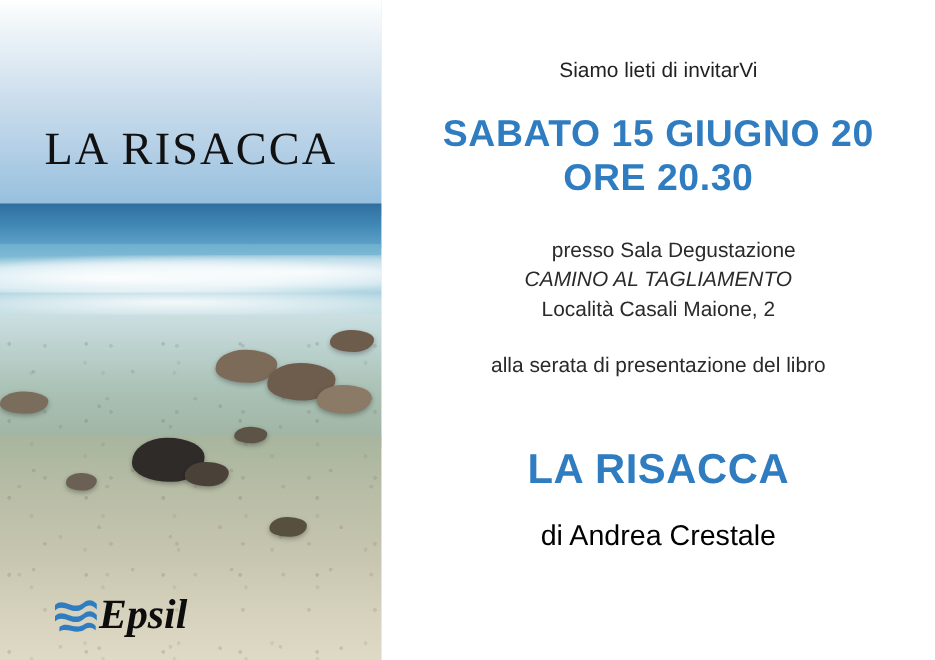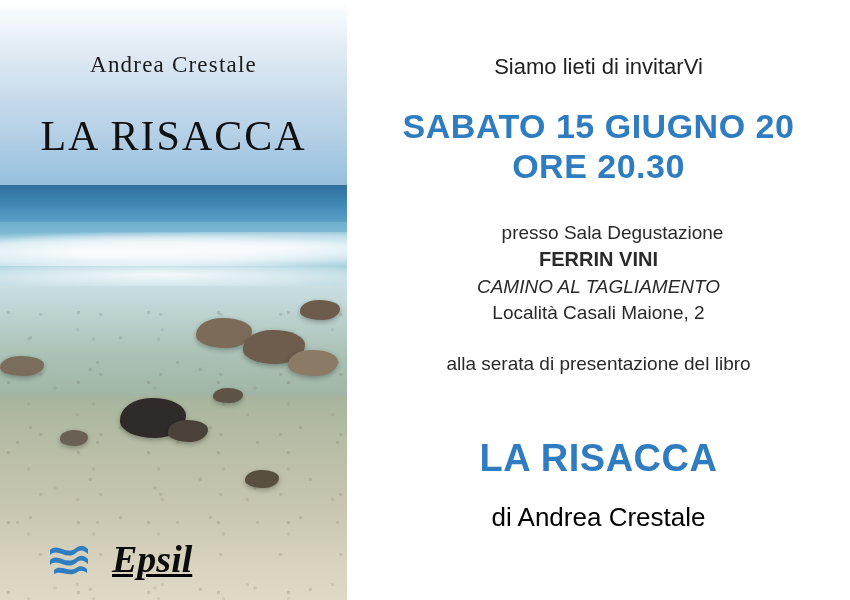--- a/index.html
+++ b/index.html
@@ -144,22 +144,21 @@
     color: #111111;
   }
 
   
   .publisher {
     position: absolute;
     left: 48px;
     bottom: 22px;
     display: flex;
     align-items: center;
-    gap: 22px;
-    text-decoration: underline;
+    gap: 0;
   }
   .publisher .waves {
     display: block;
     width: 42px;
     height: 34px;
   }
   .publisher .name {
     font-family: "Liberation Serif", serif;
     font-style: italic;
     font-size: 38px;
@@ -173,21 +172,21 @@
   .invite {
     position: relative;
     flex: 1 1 auto;
     height: 600px;
     background: #ffffff;
     text-align: center;
     color: #2a2a2a;
   }
   .line-intro {
     margin-top: 54px;
-    font-size: 22px;
+    font-size: 19px;
     color: #222222;
   }
   .date-block {
     margin-top: 26px;
     color: #2f7dc0;
     font-weight: bold;
     line-height: 1.18;
   }
   .date-main { font-size: 34px; letter-spacing: 0.5px; }
   .date-time { font-size: 34px; letter-spacing: 0.5px; }
@@ -237,21 +236,20 @@
     <div class="rock r2"></div>
     <div class="rock r3"></div>
     <div class="rock r4"></div>
     <div class="rock r5"></div>
     <div class="rock r6"></div>
     <div class="rock r7"></div>
     <div class="rock r8"></div>
     <div class="rock r9"></div>
     <div class="rock r10"></div>
 
-    <div class="cover-author">Andrea Crestale</div>
     <div class="cover-title">LA RISACCA</div>
 
     <div class="publisher">
       <span class="waves">
         <svg width="42" height="34" viewBox="0 0 42 34" xmlns="http://www.w3.org/2000/svg">
           <path d="M2 8 C 10 0, 18 14, 28 6 C 33 2, 37 4, 40 7 L 40 12 C 36 8, 32 7, 28 11 C 18 19, 10 5, 2 13 Z" fill="#2f7dc0"></path>
           <path d="M2 18 C 10 10, 18 24, 28 16 C 33 12, 37 14, 40 17 L 40 22 C 36 18, 32 17, 28 21 C 18 29, 10 15, 2 23 Z" fill="#2f7dc0"></path>
           <path d="M6 28 C 13 22, 20 31, 28 26 C 32 23, 36 24, 39 27 L 39 31 C 35 28, 32 28, 28 31 C 20 35, 13 28, 6 32 Z" fill="#2f7dc0"></path>
         </svg>
       </span>
@@ -262,21 +260,20 @@
   <div class="invite">
     <div class="line-intro">Siamo lieti di invitarVi</div>
 
     <div class="date-block">
       <div class="date-main">SABATO 15 GIUGNO 20</div>
       <div class="date-time">ORE 20.30</div>
     </div>
 
     <div class="venue">
       <div class="v1">presso Sala Degustazione</div>
-      <div class="v2">FERRIN VINI</div>
       <div class="v3">CAMINO AL TAGLIAMENTO</div>
       <div class="v4">Località Casali Maione, 2</div>
     </div>
 
     <div class="presentation">alla serata di presentazione del libro</div>
 
     <div class="book-title">LA RISACCA</div>
     <div class="book-author">di Andrea Crestale</div>
   </div>
 

